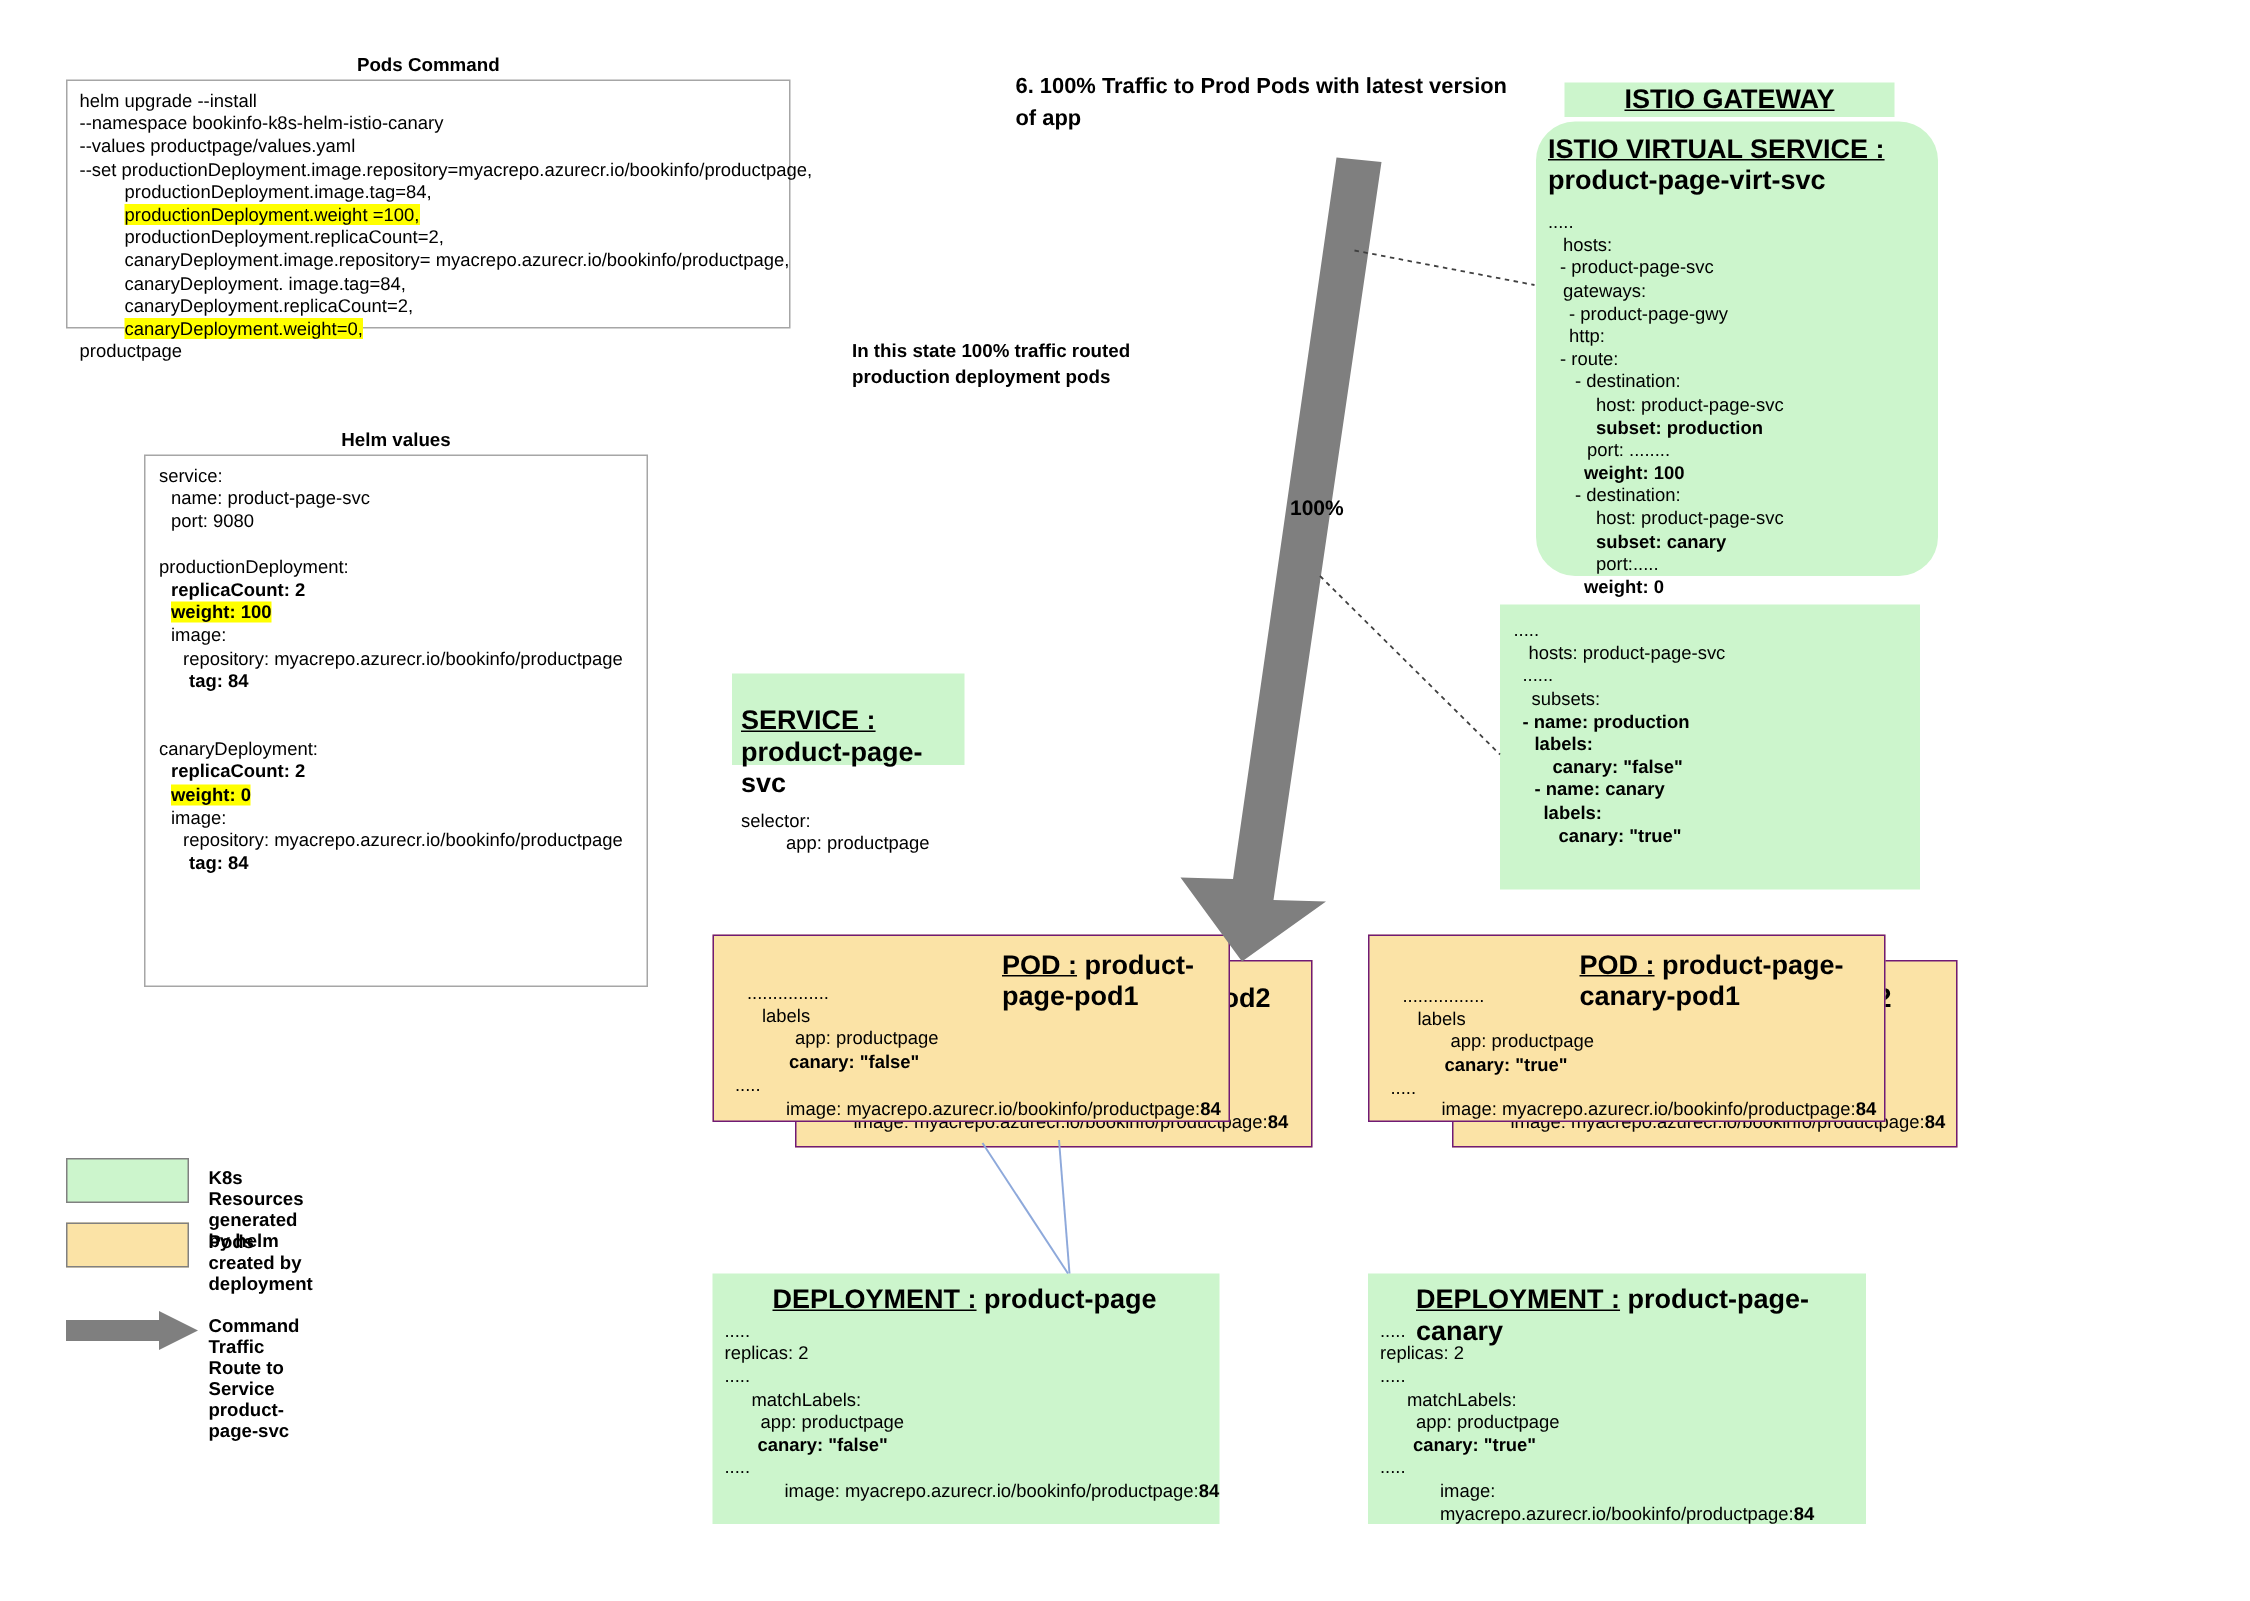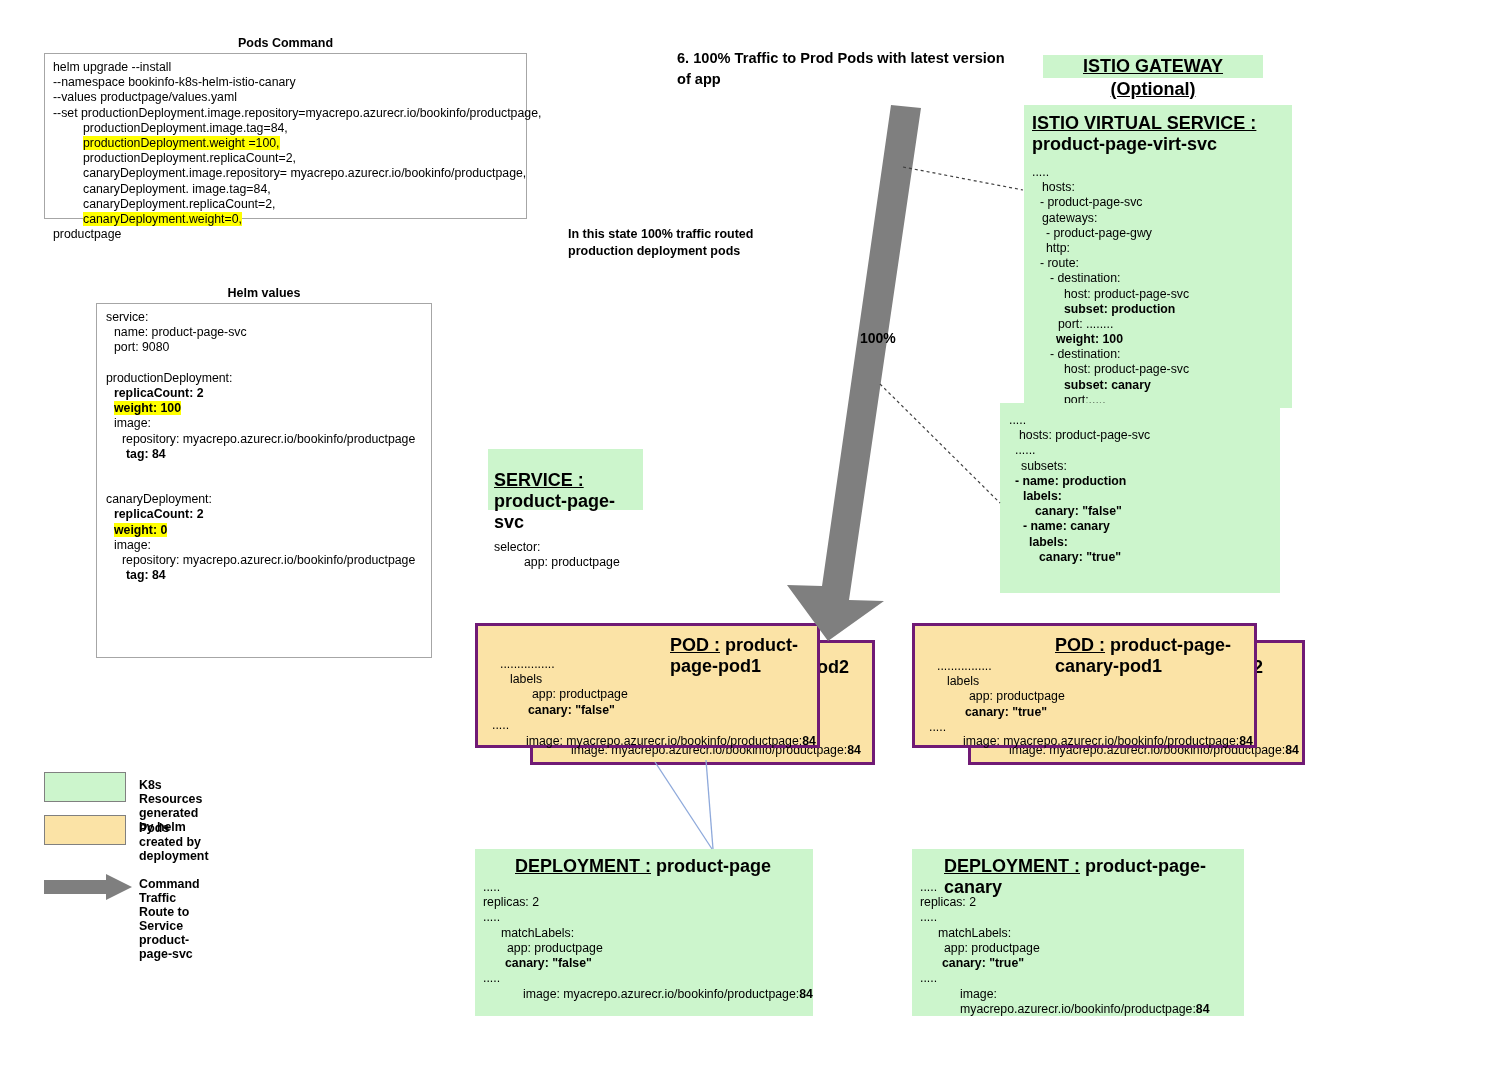--- a/index.html
+++ b/index.html
@@ -2,21 +2,21 @@
 <html><head>
 <meta charset="utf-8">
 <style>
   html,body{margin:0;padding:0;background:#ffffff;}
   body{width:1500px;height:1067px;position:relative;overflow:hidden;
        font-family:"Liberation Sans","DejaVu Sans",sans-serif;color:#000;}
   .abs{position:absolute;}
   .box{position:absolute;box-sizing:border-box;}
   .white-box{background:#ffffff;border:1px solid #a6a6a6;}
   .green{background:#ccf5cc;}
-  .yellowcard{background:#fbe3a6;border:3px solid #701a75;}
+  .yellowcard{background:#fbe3a6;border:1px solid #701a75;}
   .hl{background:#ffff00;}
   .ttl{font-weight:bold;font-size:12.5px;text-align:center;}
   .code{font-size:12.3px;line-height:15.2px;white-space:pre;}
   .hdr{font-weight:bold;font-size:18px;}
   .hdr u{text-decoration:underline;}
   .b{font-weight:bold;}
   .small{font-size:12.3px;line-height:15.2px;}
   .legend-sw{width:82px;height:30px;box-sizing:border-box;border:1px solid #808080;}
   .legend-txt{font-weight:bold;font-size:12.4px;}
   svg.overlay{position:absolute;left:0;top:0;width:1500px;height:1067px;pointer-events:none;}
@@ -38,21 +38,21 @@
 
 <div class="abs ttl" style="left:96px;top:286px;width:336px;">Helm values</div>
 <div class="box white-box" style="left:96px;top:303px;width:336px;height:355px;">
   <div class="code" style="padding:6px 0 0 9px;"><div style="padding-left: 0px; height: 15.2px;">service:</div><div style="padding-left: 8px; height: 15.2px;">name: product-page-svc</div><div style="padding-left: 8px; height: 15.2px;">port: 9080</div><div style="padding-left: 0px; height: 15.2px;">&nbsp;</div><div style="padding-left: 0px; height: 15.2px;">productionDeployment:</div><div style="padding-left: 8px; height: 15.2px; font-weight: bold;">replicaCount: 2</div><div style="padding-left: 8px; height: 15.2px; font-weight: bold;"><span class="hl">weight: 100</span></div><div style="padding-left: 8px; height: 15.2px;">image:</div><div style="padding-left: 16px; height: 15.2px;">repository: myacrepo.azurecr.io/bookinfo/productpage</div><div style="padding-left: 20px; height: 15.2px; font-weight: bold;">tag: 84</div><div style="padding-left: 0px; height: 15.2px;">&nbsp;</div><div style="padding-left: 0px; height: 15.2px;">&nbsp;</div><div style="padding-left: 0px; height: 15.2px;">canaryDeployment:</div><div style="padding-left: 8px; height: 15.2px; font-weight: bold;">replicaCount: 2</div><div style="padding-left: 8px; height: 15.2px; font-weight: bold;"><span class="hl">weight: 0</span></div><div style="padding-left: 8px; height: 15.2px;">image:</div><div style="padding-left: 16px; height: 15.2px;">repository: myacrepo.azurecr.io/bookinfo/productpage</div><div style="padding-left: 20px; height: 15.2px; font-weight: bold;">tag: 84</div></div>
 </div>
 
 <div class="box green" style="left:1043px;top:55px;width:220px;height:23px;">
   <div class="hdr" style="text-align:center;line-height:23px;"><u>ISTIO GATEWAY (Optional)</u></div>
 </div>
 
-<div class="box green" style="left:1024px;top:105px;width:268px;height:303px;">
+<div class="box green" style="left:1024px;top:81px;width:268px;height:303px;border-radius:26px;">
   <div class="hdr" style="padding:8px 0 0 8px;">
     <u>ISTIO VIRTUAL SERVICE :</u> <span>product-page-virt-svc</span>
   </div>
   <div class="code" style="padding:10px 0 0 8px;"><div style="padding-left: 0px; height: 15.2px;">.....</div><div style="padding-left: 10px; height: 15.2px;">hosts:</div><div style="padding-left: 8px; height: 15.2px;">- product-page-svc</div><div style="padding-left: 10px; height: 15.2px;">gateways:</div><div style="padding-left: 14px; height: 15.2px;">- product-page-gwy</div><div style="padding-left: 14px; height: 15.2px;">http:</div><div style="padding-left: 8px; height: 15.2px;">- route:</div><div style="padding-left: 18px; height: 15.2px;">- destination:</div><div style="padding-left: 32px; height: 15.2px;">host: product-page-svc</div><div style="padding-left: 32px; height: 15.2px; font-weight: bold;">subset: production</div><div style="padding-left: 26px; height: 15.2px;">port: ........</div><div style="padding-left: 24px; height: 15.2px; font-weight: bold;">weight: 100</div><div style="padding-left: 18px; height: 15.2px;">- destination:</div><div style="padding-left: 32px; height: 15.2px;">host: product-page-svc</div><div style="padding-left: 32px; height: 15.2px; font-weight: bold;">subset: canary</div><div style="padding-left: 32px; height: 15.2px;">port:.....</div><div style="padding-left: 24px; height: 15.2px; font-weight: bold;">weight: 0</div></div>
 </div>
 
 <div class="box green" style="left:1000px;top:403px;width:280px;height:190px;">
   <div class="code" style="padding:10px 0 0 9px;"><div style="padding-left: 0px; height: 15.2px;">.....</div><div style="padding-left: 10px; height: 15.2px;">hosts: product-page-svc</div><div style="padding-left: 6px; height: 15.2px;">......</div><div style="padding-left: 12px; height: 15.2px;">subsets:</div><div style="padding-left: 6px; height: 15.2px; font-weight: bold;">- name: production</div><div style="padding-left: 14px; height: 15.2px; font-weight: bold;">labels:</div><div style="padding-left: 26px; height: 15.2px; font-weight: bold;">canary: "false"</div><div style="padding-left: 14px; height: 15.2px; font-weight: bold;">- name: canary</div><div style="padding-left: 20px; height: 15.2px; font-weight: bold;">labels:</div><div style="padding-left: 30px; height: 15.2px; font-weight: bold;">canary: "true"</div></div>
 </div>
 

